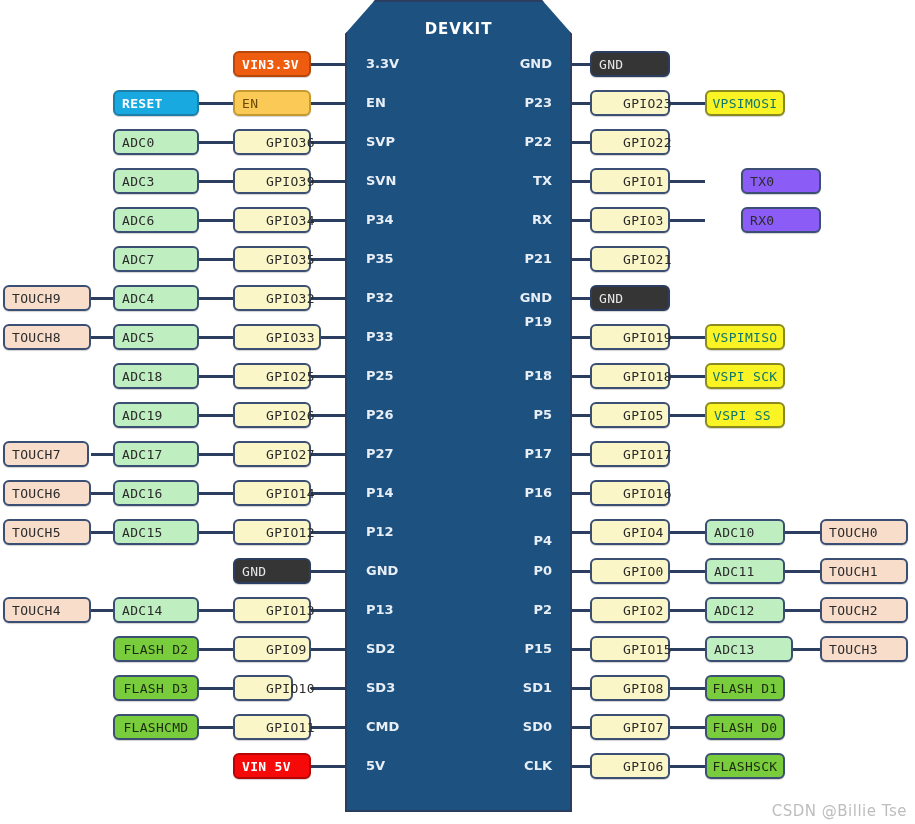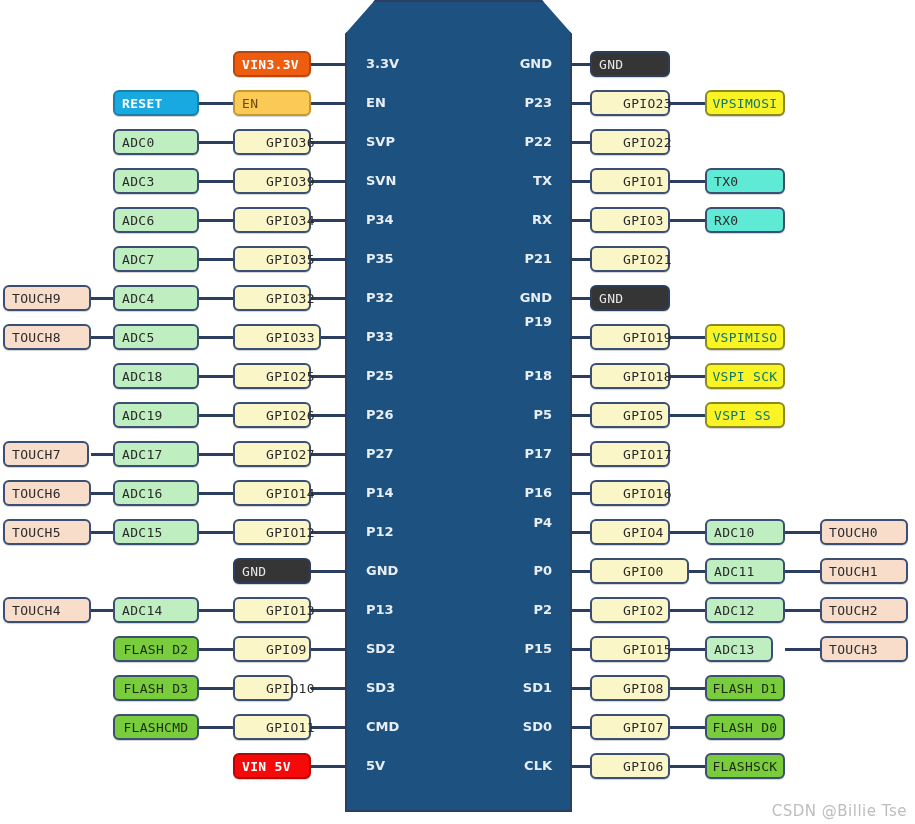--- a/index.html
+++ b/index.html
@@ -77,37 +77,38 @@
   .c-gpio   { background:#faf6c8;padding-left:31px; }
   .c-adc    { background:#bfeec0; }
   .c-touch  { background:#f8ddcb; }
   .c-flash  { background:#79cc3c; color:#1c2b10; }
   .c-gnd    { background:#353535; color:#e6e6e6; border-color:#2c3e60; }
   .c-vin33  { background:#ee5c0f; color:#ffffff; border-color:#b8470b; font-weight:bold; }
   .c-vin5   { background:#f50909; color:#ffffff; border-color:#b60505; font-weight:bold; }
   .c-en     { background:#fbc956; color:#6b4a05; border-color:#c79a2f; }
   .c-reset  { background:#17a9e0; color:#ffffff; border-color:#1b7fa8; font-weight:bold; }
   .c-vspi   { background:#fbf425; color:#0f766e; border-color:#8a8a1d; }
-  .c-uart   { background:#5eead4; }
+  .c-uart   { background:#8b5cf6;margin-left:36px; }
 
   #watermark{
     position:absolute;
     right:8px; bottom:4px;
     color:#bdbdbd;
     font-family:"DejaVu Sans","Liberation Sans",sans-serif;
     font-size:15px;
     letter-spacing:0.5px;
   }
 </style>
 </head>
 <body>
 
 <div id="root">
 
   <div id="board"></div>
+  <div id="board-title">DEVKIT</div>
 
   <div id="wires-layer">
       <div class="wire" style="left: 311px; top: 63px; width: 34px;"></div>
       <div class="wire" style="left: 311px; top: 102px; width: 34px;"></div>
       <div class="wire" style="left: 199px; top: 102px; width: 34px;"></div>
       <div class="wire" style="left: 311px; top: 141px; width: 34px;"></div>
       <div class="wire" style="left: 199px; top: 141px; width: 34px;"></div>
       <div class="wire" style="left: 311px; top: 180px; width: 34px;"></div>
       <div class="wire" style="left: 199px; top: 180px; width: 34px;"></div>
       <div class="wire" style="left: 311px; top: 219px; width: 34px;"></div>
@@ -206,21 +207,21 @@
       <div class="pinlabel right" style="top: 135px;">P22</div>
       <div class="pinlabel right" style="top: 174px;">TX</div>
       <div class="pinlabel right" style="top: 213px;">RX</div>
       <div class="pinlabel right" style="top: 252px;">P21</div>
       <div class="pinlabel right" style="top: 291px;">GND</div>
       <div class="pinlabel right" style="top: 315px;">P19</div>
       <div class="pinlabel right" style="top: 369px;">P18</div>
       <div class="pinlabel right" style="top: 408px;">P5</div>
       <div class="pinlabel right" style="top: 447px;">P17</div>
       <div class="pinlabel right" style="top: 486px;">P16</div>
-      <div class="pinlabel right" style="top: 516px;">P4</div>
+      <div class="pinlabel right" style="top: 534px;">P4</div>
       <div class="pinlabel right" style="top: 564px;">P0</div>
       <div class="pinlabel right" style="top: 603px;">P2</div>
       <div class="pinlabel right" style="top: 642px;">P15</div>
       <div class="pinlabel right" style="top: 681px;">SD1</div>
       <div class="pinlabel right" style="top: 720px;">SD0</div>
       <div class="pinlabel right" style="top: 759px;">CLK</div>
     </div>
   <div id="boxes-layer">
       <div class="box c-vin33" style="left: 233px; width: 78px; top: 51px;">VIN3.3V</div>
       <div class="box c-en" style="left: 233px; width: 78px; top: 90px;">EN</div>
@@ -277,28 +278,28 @@
       <div class="box c-vspi center" style="left: 705px; width: 80px; top: 324px;">VSPIMISO</div>
       <div class="box c-gpio" style="left: 590px; width: 80px; top: 363px;">GPIO18</div>
       <div class="box c-vspi center" style="left: 705px; width: 80px; top: 363px;">VSPI SCK</div>
       <div class="box c-gpio" style="left: 590px; width: 80px; top: 402px;">GPIO5</div>
       <div class="box c-vspi" style="left: 705px; width: 80px; top: 402px;">VSPI SS</div>
       <div class="box c-gpio" style="left: 590px; width: 80px; top: 441px;">GPIO17</div>
       <div class="box c-gpio" style="left: 590px; width: 80px; top: 480px;">GPIO16</div>
       <div class="box c-gpio" style="left: 590px; width: 80px; top: 519px; text-align: center;">GPIO4</div>
       <div class="box c-adc" style="left: 705px; width: 80px; top: 519px;">ADC10</div>
       <div class="box c-touch" style="left: 820px; width: 88px; top: 519px;">TOUCH0</div>
-      <div class="box c-gpio" style="left: 590px; width: 99px; top: 558px;">GPIO0</div>
+      <div class="box c-gpio" style="left: 590px; width: 80px; top: 558px;">GPIO0</div>
       <div class="box c-adc" style="left: 705px; width: 80px; top: 558px;">ADC11</div>
       <div class="box c-touch" style="left: 820px; width: 88px; top: 558px;">TOUCH1</div>
       <div class="box c-gpio" style="left: 590px; width: 80px; top: 597px;">GPIO2</div>
       <div class="box c-adc" style="left: 705px; width: 80px; top: 597px;">ADC12</div>
       <div class="box c-touch" style="left: 820px; width: 88px; top: 597px;">TOUCH2</div>
       <div class="box c-gpio" style="left: 590px; width: 80px; top: 636px;">GPIO15</div>
-      <div class="box c-adc" style="left: 705px; width: 68px; top: 636px;">ADC13</div>
+      <div class="box c-adc" style="left: 705px; width: 88px; top: 636px;">ADC13</div>
       <div class="box c-touch" style="left: 820px; width: 88px; top: 636px;">TOUCH3</div>
       <div class="box c-gpio" style="left: 590px; width: 80px; top: 675px;">GPIO8</div>
       <div class="box c-flash center" style="left: 705px; width: 80px; top: 675px;">FLASH D1</div>
       <div class="box c-gpio" style="left: 590px; width: 80px; top: 714px;">GPIO7</div>
       <div class="box c-flash center" style="left: 705px; width: 80px; top: 714px;">FLASH D0</div>
       <div class="box c-gpio" style="left: 590px; width: 80px; top: 753px;">GPIO6</div>
       <div class="box c-flash center" style="left: 705px; width: 80px; top: 753px;">FLASHSCK</div>
     </div>
 
   <div id="watermark">CSDN @Billie Tse</div>

